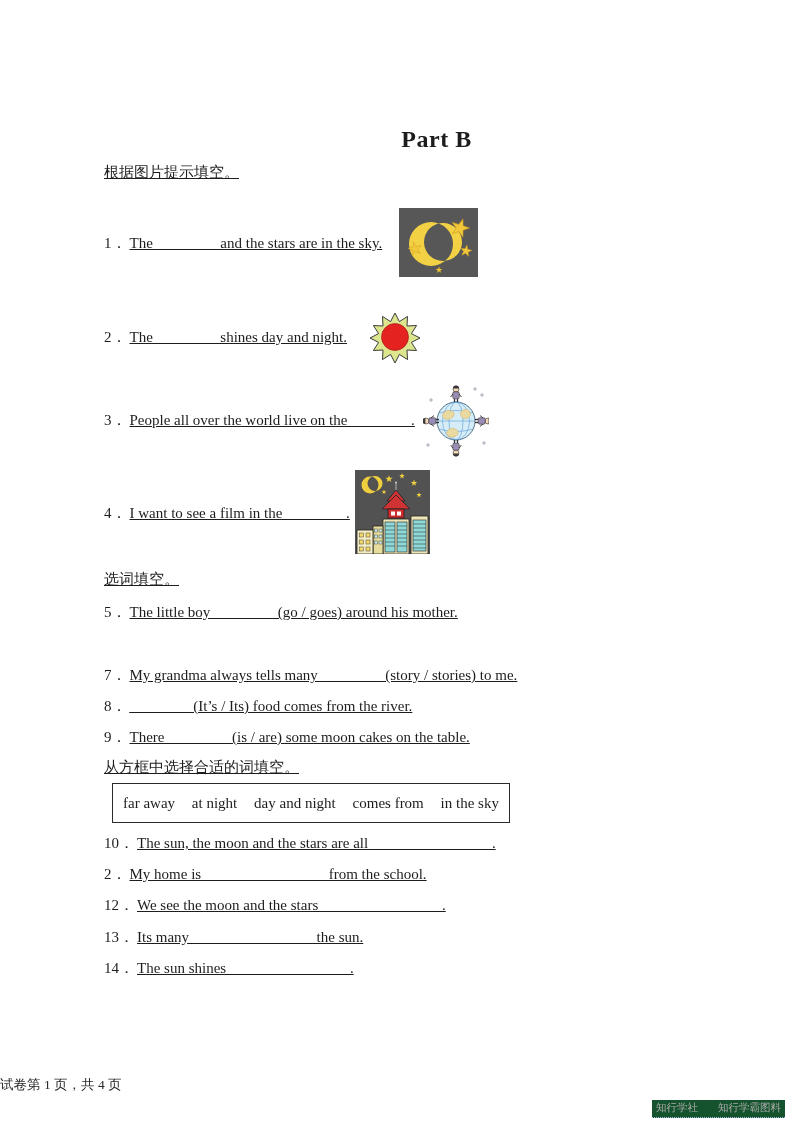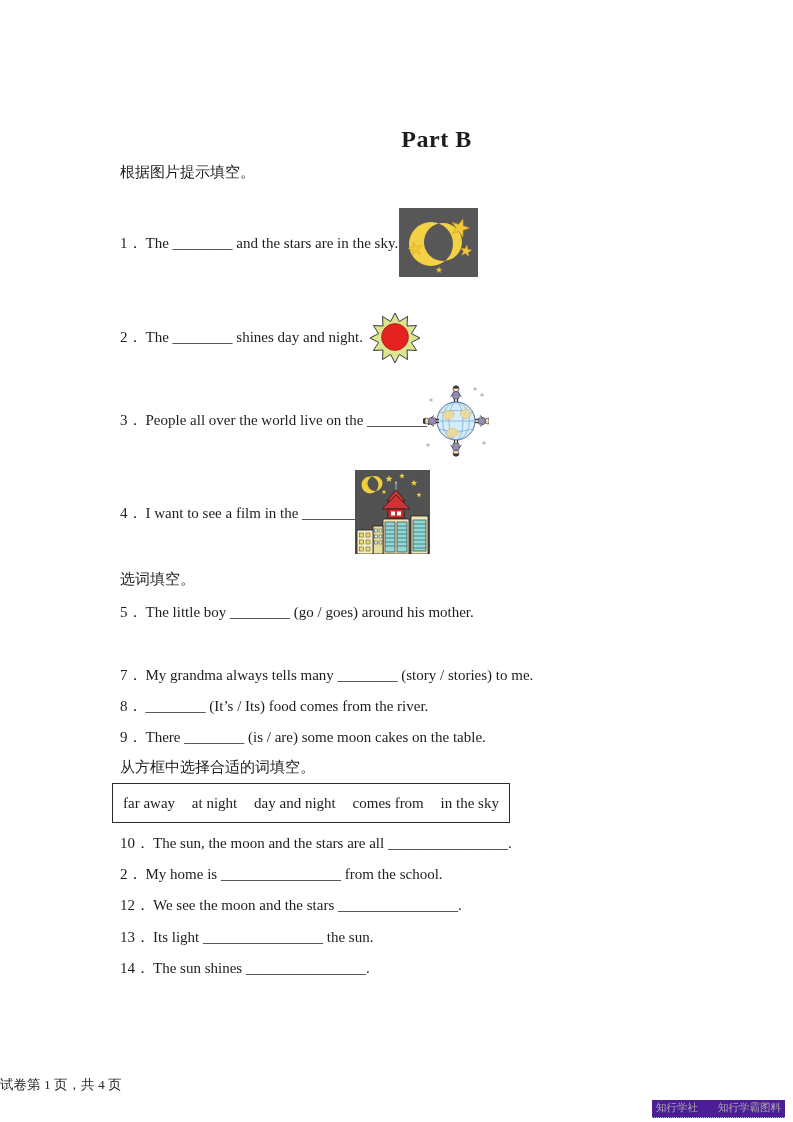--- a/index.html
+++ b/index.html
@@ -9,22 +9,22 @@
     background:#ffffff;
     font-family:"Liberation Serif","DejaVu Serif",serif;
     color:#1d1d1d;
     overflow:hidden;
   }
   .title{
     position:absolute;top:126px;left:0;width:100%;
     text-align:center;font-weight:bold;font-size:24px;letter-spacing:.5px;margin-left:40px;
   }
   .line{
-    position:absolute;left:120px;
-    font-size:15px;line-height:19px;white-space:nowrap;
+    position:absolute;left:104px;
+    font-size:15px;line-height:19px;white-space:nowrap;text-decoration:underline;
   }
   .cn{font-size:15px;}
   .q .label{display:inline-block;margin-right:3px;}
   .img-abs{position:absolute;line-height:0;}
   .word-box{
     position:absolute;left:112px;top:783px;width:398px;height:40px;
     border:1.4px solid #2a2a2a;box-sizing:border-box;
     display:flex;align-items:center;justify-content:space-between;
     padding:9px 10px;font-size:15px;
   }
@@ -32,21 +32,21 @@
     position:absolute;top:1076px;left:0;width:100%;
     text-align:left;font-size:13.5px;color:#2a2a2a;
   }
   .watermark{
     position:absolute;right:8px;top:1100px;
     display:flex;gap:20px;
     font-family:"Liberation Sans","DejaVu Sans",sans-serif;
     font-size:10.5px;color:#ababab;
     filter:blur(.45px);
     border-bottom:1px dotted #a9bbe4;
-    padding:1px 4px 2px 4px;background:#4c1d95;
+    padding:1px 4px 2px 4px;background:#14532d;
   }
   svg{display:block;}
 </style>
 </head>
 <body>
 
 <div class="page">
 
   <svg width="0" height="0" style="position:absolute" aria-hidden="true">
     <defs>
@@ -190,21 +190,21 @@
   <div class="line q" style="top:834px">
     <span class="label">10．</span><span>The sun, the moon and the stars are all ________________.</span>
   </div>
   <div class="line q" style="top:865px">
     <span class="label">2．</span><span>My home is ________________ from the school.</span>
   </div>
   <div class="line q" style="top:896px">
     <span class="label">12．</span><span>We see the moon and the stars ________________.</span>
   </div>
   <div class="line q" style="top:928px">
-    <span class="label">13．</span><span>Its light ________________ the sun.</span>
+    <span class="label">13．</span><span>Its many ________________ the sun.</span>
   </div>
   <div class="line q" style="top:959px">
     <span class="label">14．</span><span>The sun shines ________________.</span>
   </div>
 
   <div class="footer">试卷第 1 页，共 4 页</div>
 
   <div class="watermark">
     <span>知行学社</span>
     <span>知行学霸图料</span>

